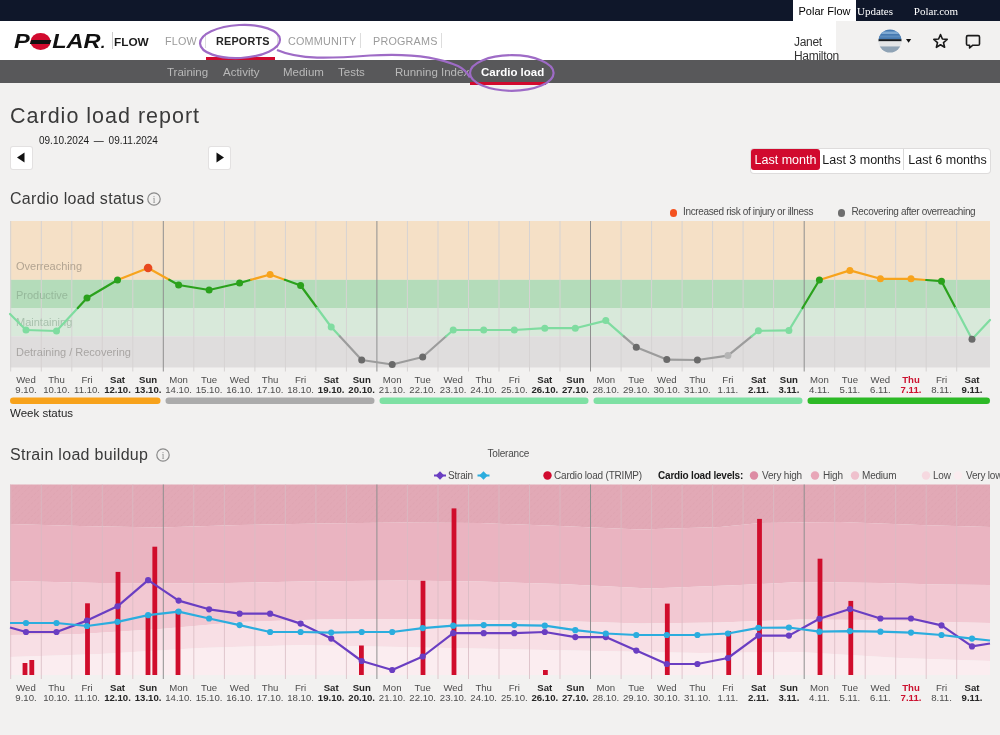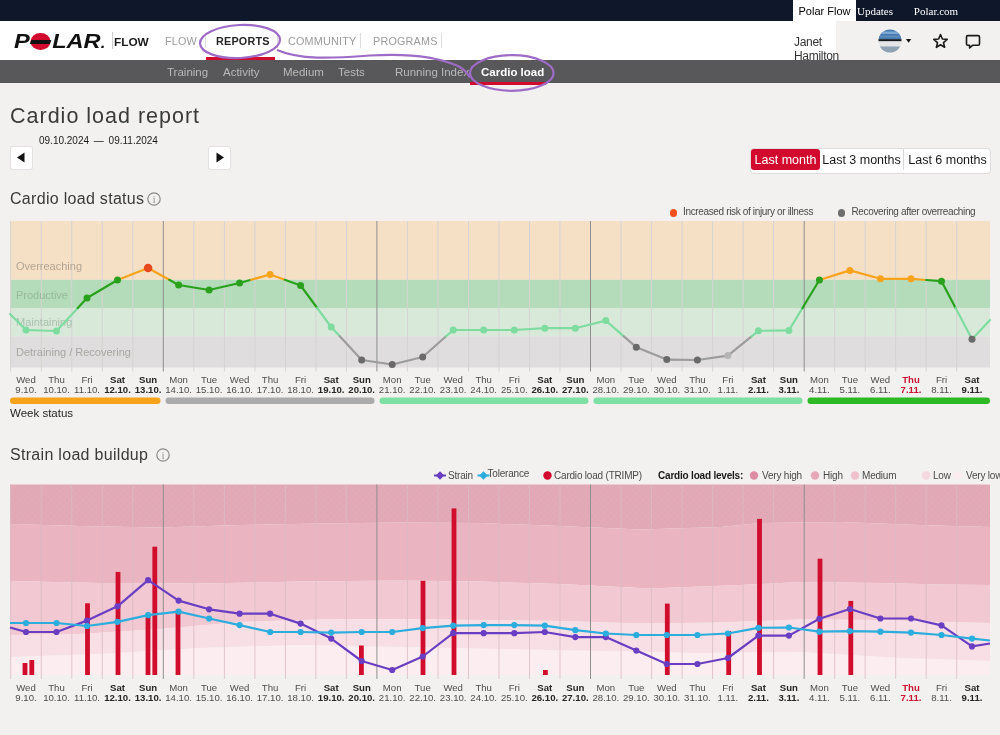--- a/index.html
+++ b/index.html
@@ -310,21 +310,21 @@
 <text x="10" y="417" font-size="11.5" fill="#1f1f1f">Week status</text>
 </svg>
 
 <div class="h2 abs" style="left:10px;top:446px;">Strain load buildup</div>
 <svg class="abs" style="left:156px;top:447.5px;" width="14" height="14" viewBox="0 0 14 14">
       <circle cx="7" cy="7" r="6.2" fill="none" stroke="#8a8a8a" stroke-width="1.2"></circle>
       <text x="7" y="10.6" text-anchor="middle" font-size="9.5" fill="#8a8a8a" font-family="Liberation Serif, serif">i</text>
     </svg>
 
 <div class="leg abs" style="left:448px;top:470px;">Strain</div>
-<div class="leg abs" style="left:487.5px;top:468px;">Tolerance</div>
+<div class="leg abs" style="left:487.5px;top:448px;">Tolerance</div>
 <div class="leg abs" style="left:554px;top:470px;">Cardio load (TRIMP)</div>
 <div class="leg abs" style="left:658px;top:470px;font-weight:bold;color:#1a1a1a;">Cardio load levels:</div>
 <div class="leg abs" style="left:762px;top:470px;">Very high</div>
 <div class="leg abs" style="left:823px;top:470px;">High</div>
 <div class="leg abs" style="left:862px;top:470px;">Medium</div>
 <div class="leg abs" style="left:933px;top:470px;">Low</div>
 <div class="leg abs" style="left:966px;top:470px;">Very low</div>
 <svg class="abs" style="left:425px;top:468px;" width="560" height="16" viewBox="425 0 560 16">
   <line x1="434" y1="7.5" x2="446" y2="7.5" stroke="#6a3ec2" stroke-width="2"></line>
   <path d="M440,3.3 l4.2,4.2 -4.2,4.2 -4.2,-4.2 z" fill="#6a3ec2"></path>

